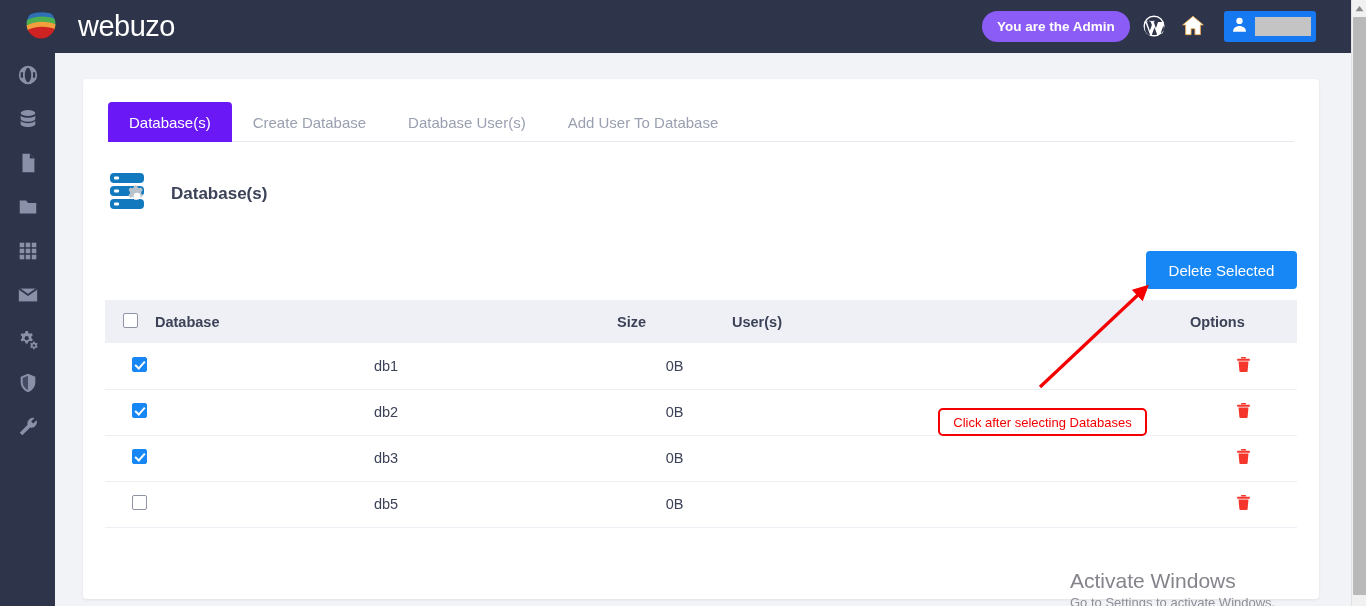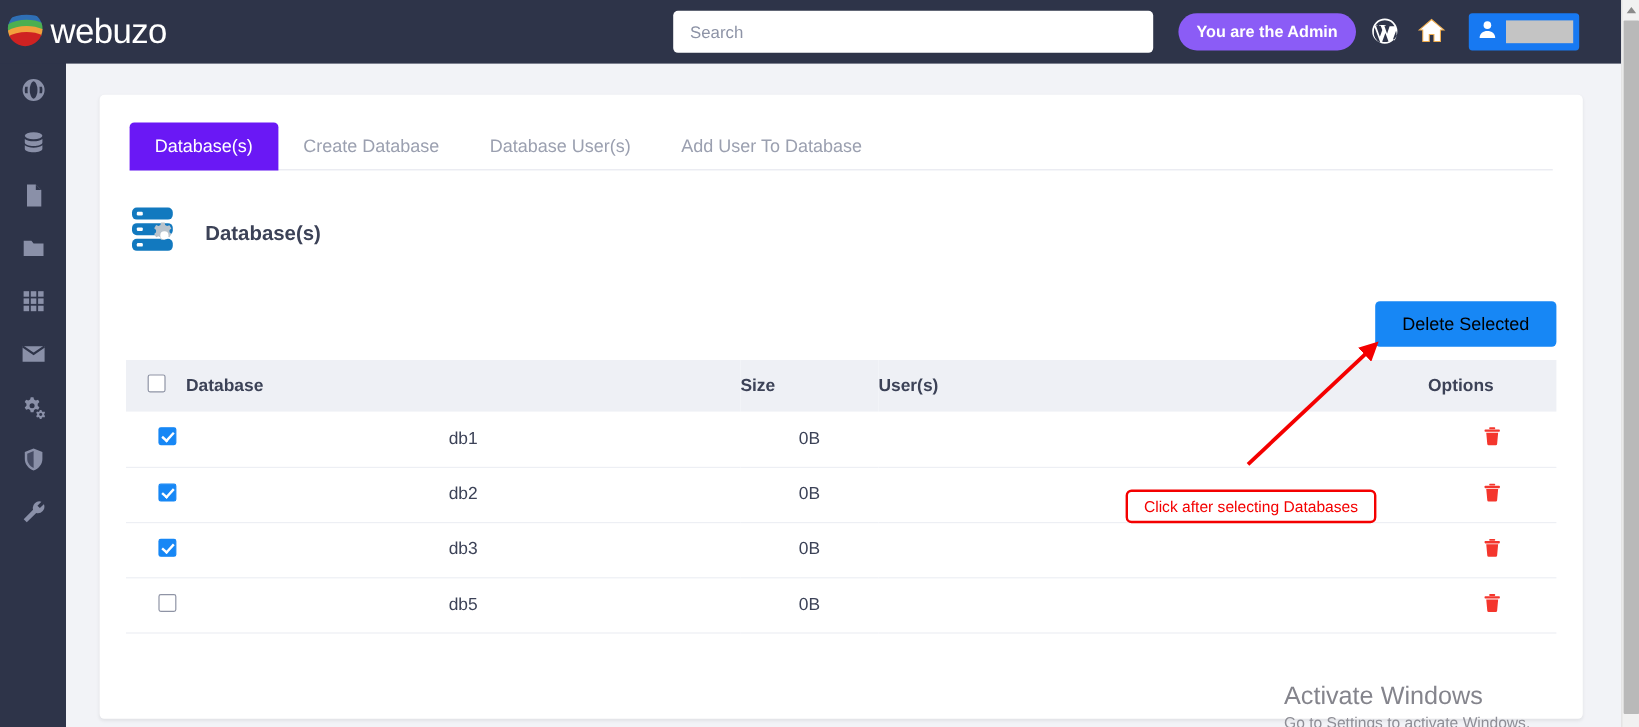--- a/index.html
+++ b/index.html
@@ -29,22 +29,22 @@
     position: absolute; left: 55px; top: 0;
     width: 1296px; height: 53px;
     background: #2e3449;
     display: flex; align-items: center;
   }
   #logo-wrap {
     position: absolute; left: 0; top: 0; width: 55px; height: 53px;
     background: #2e3449;
   }
   #brand {
-    position: absolute; left: 4px; top: 7px;
-    display: flex; align-items: flex-end; gap: 4px; z-index: 5;
+    position: absolute; left: 24px; top: 7px;
+    display: flex; align-items: flex-end; gap: 20px; z-index: 5;
   }
   #brand-text {
     color: #ffffff; font-size: 29px; letter-spacing: -0.5px;
     font-weight: 400; line-height: 38px;
   }
   #search-input {
     position: absolute; left: 561px; top: 9px;
     width: 400px; height: 35px;
     border: none; border-radius: 4px;
     background: #ffffff;
@@ -115,21 +115,21 @@
     position: absolute; left: 25px; top: 90px;
     display: flex; align-items: center; gap: 15px;
   }
   #page-title {
     font-size: 17px; font-weight: bold; color: #3c4257;
   }
 
   #delete-selected {
     position: absolute; left: 1063px; top: 172px;
     width: 151px; height: 38px;
-    background: #1787f5; color: #000000;
+    background: #1787f5; color: #ffffff;
     border: none; border-radius: 4px;
     font-family: "Liberation Sans", sans-serif;
     font-size: 15px; cursor: pointer;
   }
 
   
   #db-table {
     position: absolute; left: 22px; top: 221px;
     width: 1192px;
     border-collapse: collapse;
@@ -298,21 +298,20 @@
           <path d="M-2 14 C10 4, 30 4, 42 12 L42 19 C30 11, 10 11, -2 21 Z" fill="#2f6fb5"></path>
           <path d="M-2 19 C10 9, 30 9, 42 17 L42 24 C30 16, 10 16, -2 26 Z" fill="#4caf50"></path>
           <path d="M-2 25 C10 15, 30 15, 42 23 L42 30 C30 22, 10 22, -2 32 Z" fill="#f2a03d"></path>
           <path d="M-2 31 C10 21, 30 21, 42 29 L42 40 L-2 40 Z" fill="#cf2222"></path>
         </g>
       </svg>
     </span>
     <span id="brand-text">webuzo</span>
   </div>
 
-  <input id="search-input" type="text" placeholder="Search" style="">
 
   <div id="admin-badge">You are the Admin</div>
 
   <span id="wp-icon">
     <svg width="24" height="24" viewBox="0 0 24 24" fill="#ffffff">
       <path d="M12 1.5A10.5 10.5 0 1022.5 12 10.5 10.5 0 0012 1.5zm0 1.4a9.1 9.1 0 018.1 5H16l-2.1 6.3-2.3-6.7.9-.1c.4 0 .4-.7-.1-.6l-2.6.1-2.2-.1c-.4 0-.5.6 0 .6l1 .1 1.3 3.6-2 5.5-3.2-9.1.9-.1c.4 0 .4-.7-.1-.6L3.9 7.9A9.1 9.1 0 0112 2.9zM2.9 12a9 9 0 01.6-3.2l4.8 12.8A9.1 9.1 0 012.9 12zm9.3 9.1a9.2 9.2 0 01-2.4-.3l2.7-7.3 2.6 7a9 9 0 01-2.9.6zm6.7-2.6l2.5-6.9a9 9 0 01-1.3 8.1z"></path>
     </svg>
   </span>
 
   <span id="home-icon">

